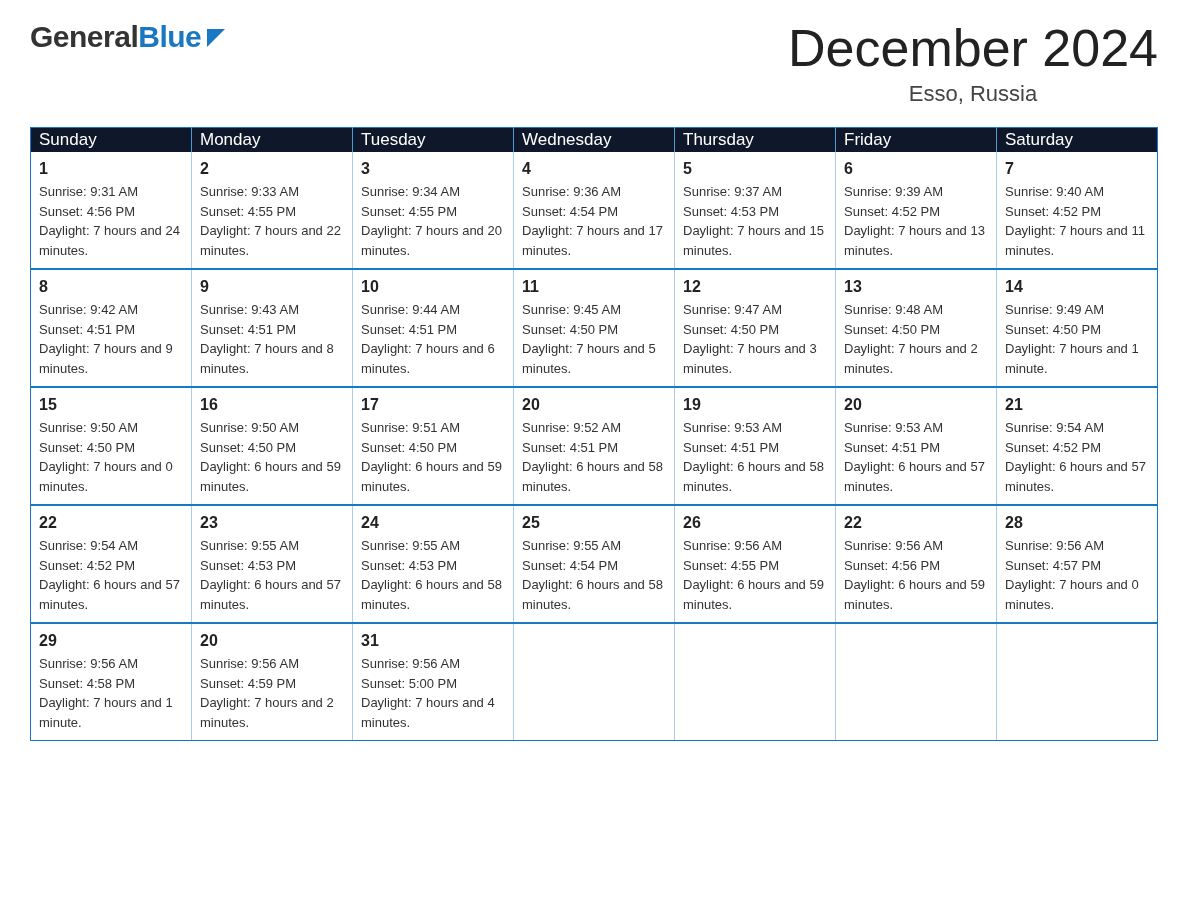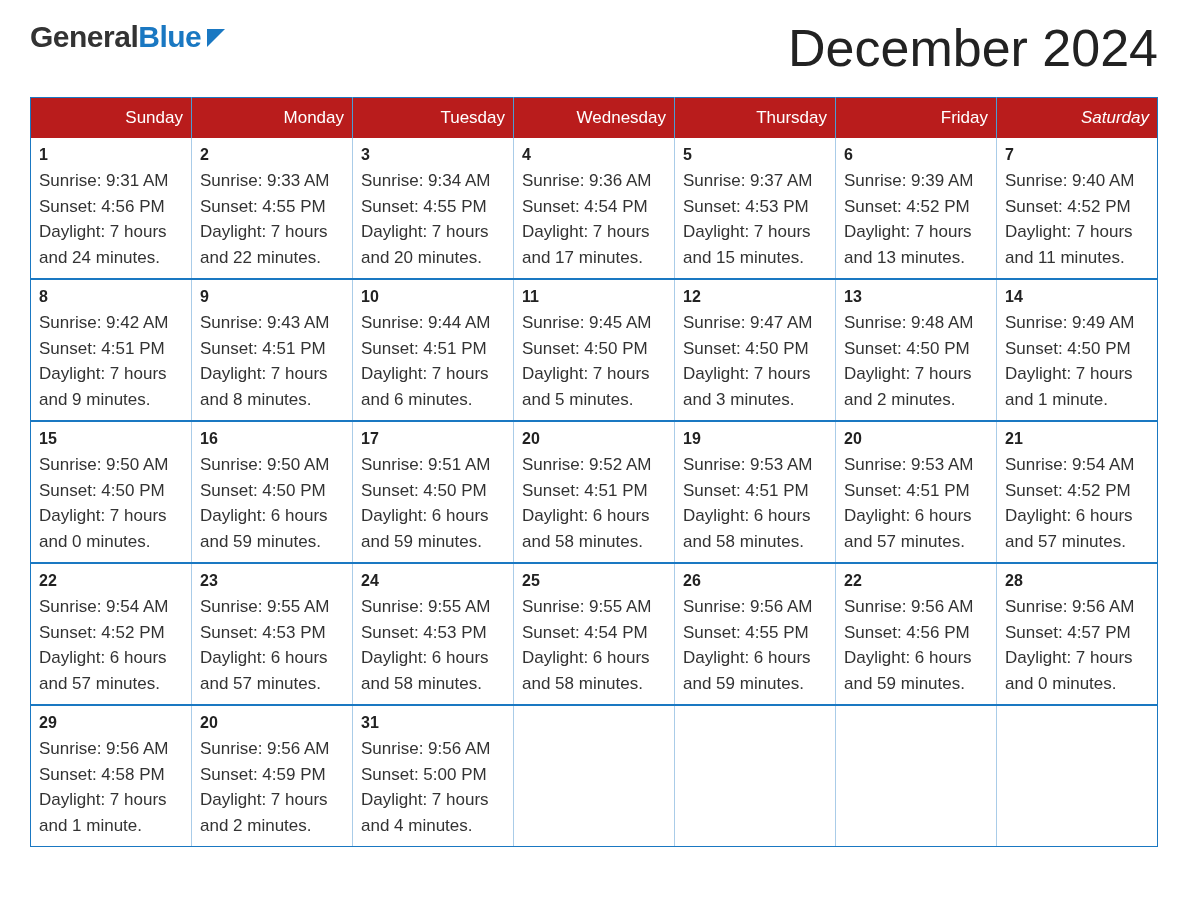--- a/index.html
+++ b/index.html
@@ -29,31 +29,30 @@
       font-size: 22px;
       color: #444;
       margin-top: 4px;
     }
     .calendar-table {
       width: 100%;
       border-collapse: collapse;
       border: 1px solid #1a78c2;
     }
     .calendar-table thead tr th {
-      background-color: #b91c1c;
+      background-color: #0f172a;
       color: #fff;
       font-size: 17px;
       font-weight: normal;
-      padding: 10px 8px;
-      text-align: right;
+      padding: 2px 8px;
+      text-align: left;
       border-right: 1px solid #4a9dd4;
     }
     .calendar-table thead tr th:last-child {
       border-right: none;
-      font-style: italic;
     }
     .calendar-table tbody tr td {
       vertical-align: top;
       padding: 8px;
       border-right: 1px solid #aacce8;
       border-bottom: 2px solid #1a78c2;
       font-size: 13px;
       color: #333;
       width: calc(100% / 7);
       min-height: 110px;
@@ -65,21 +64,21 @@
       border-bottom: 1px solid #1a78c2;
     }
     .day-number {
       font-size: 16px;
       font-weight: bold;
       color: #222;
       display: block;
       margin-bottom: 4px;
     }
     .day-info {
-      font-size: 17px;
+      font-size: 13px;
       line-height: 1.5;
       color: #333;
     }
     .empty-cell {
       background: #fff;
     }
     .logo-wrapper {
       display: flex;
       flex-direction: row;
     }
@@ -119,20 +118,21 @@
     <div>
       <span class="logo-general">General</span>
     </div>
     <div class="logo-blue-row">
       <span class="logo-blue-text">Blue</span>
       <span class="logo-triangle"></span>
     </div>
   </div>
   <div class="title-area">
     <div class="month-title">December 2024</div>
+    <div class="location">Esso, Russia</div>
   </div>
 </div>
 
 <table class="calendar-table">
   <thead>
     <tr>
 
     <th>Sunday</th>
         <th>Monday</th>
         <th>Tuesday</th>

